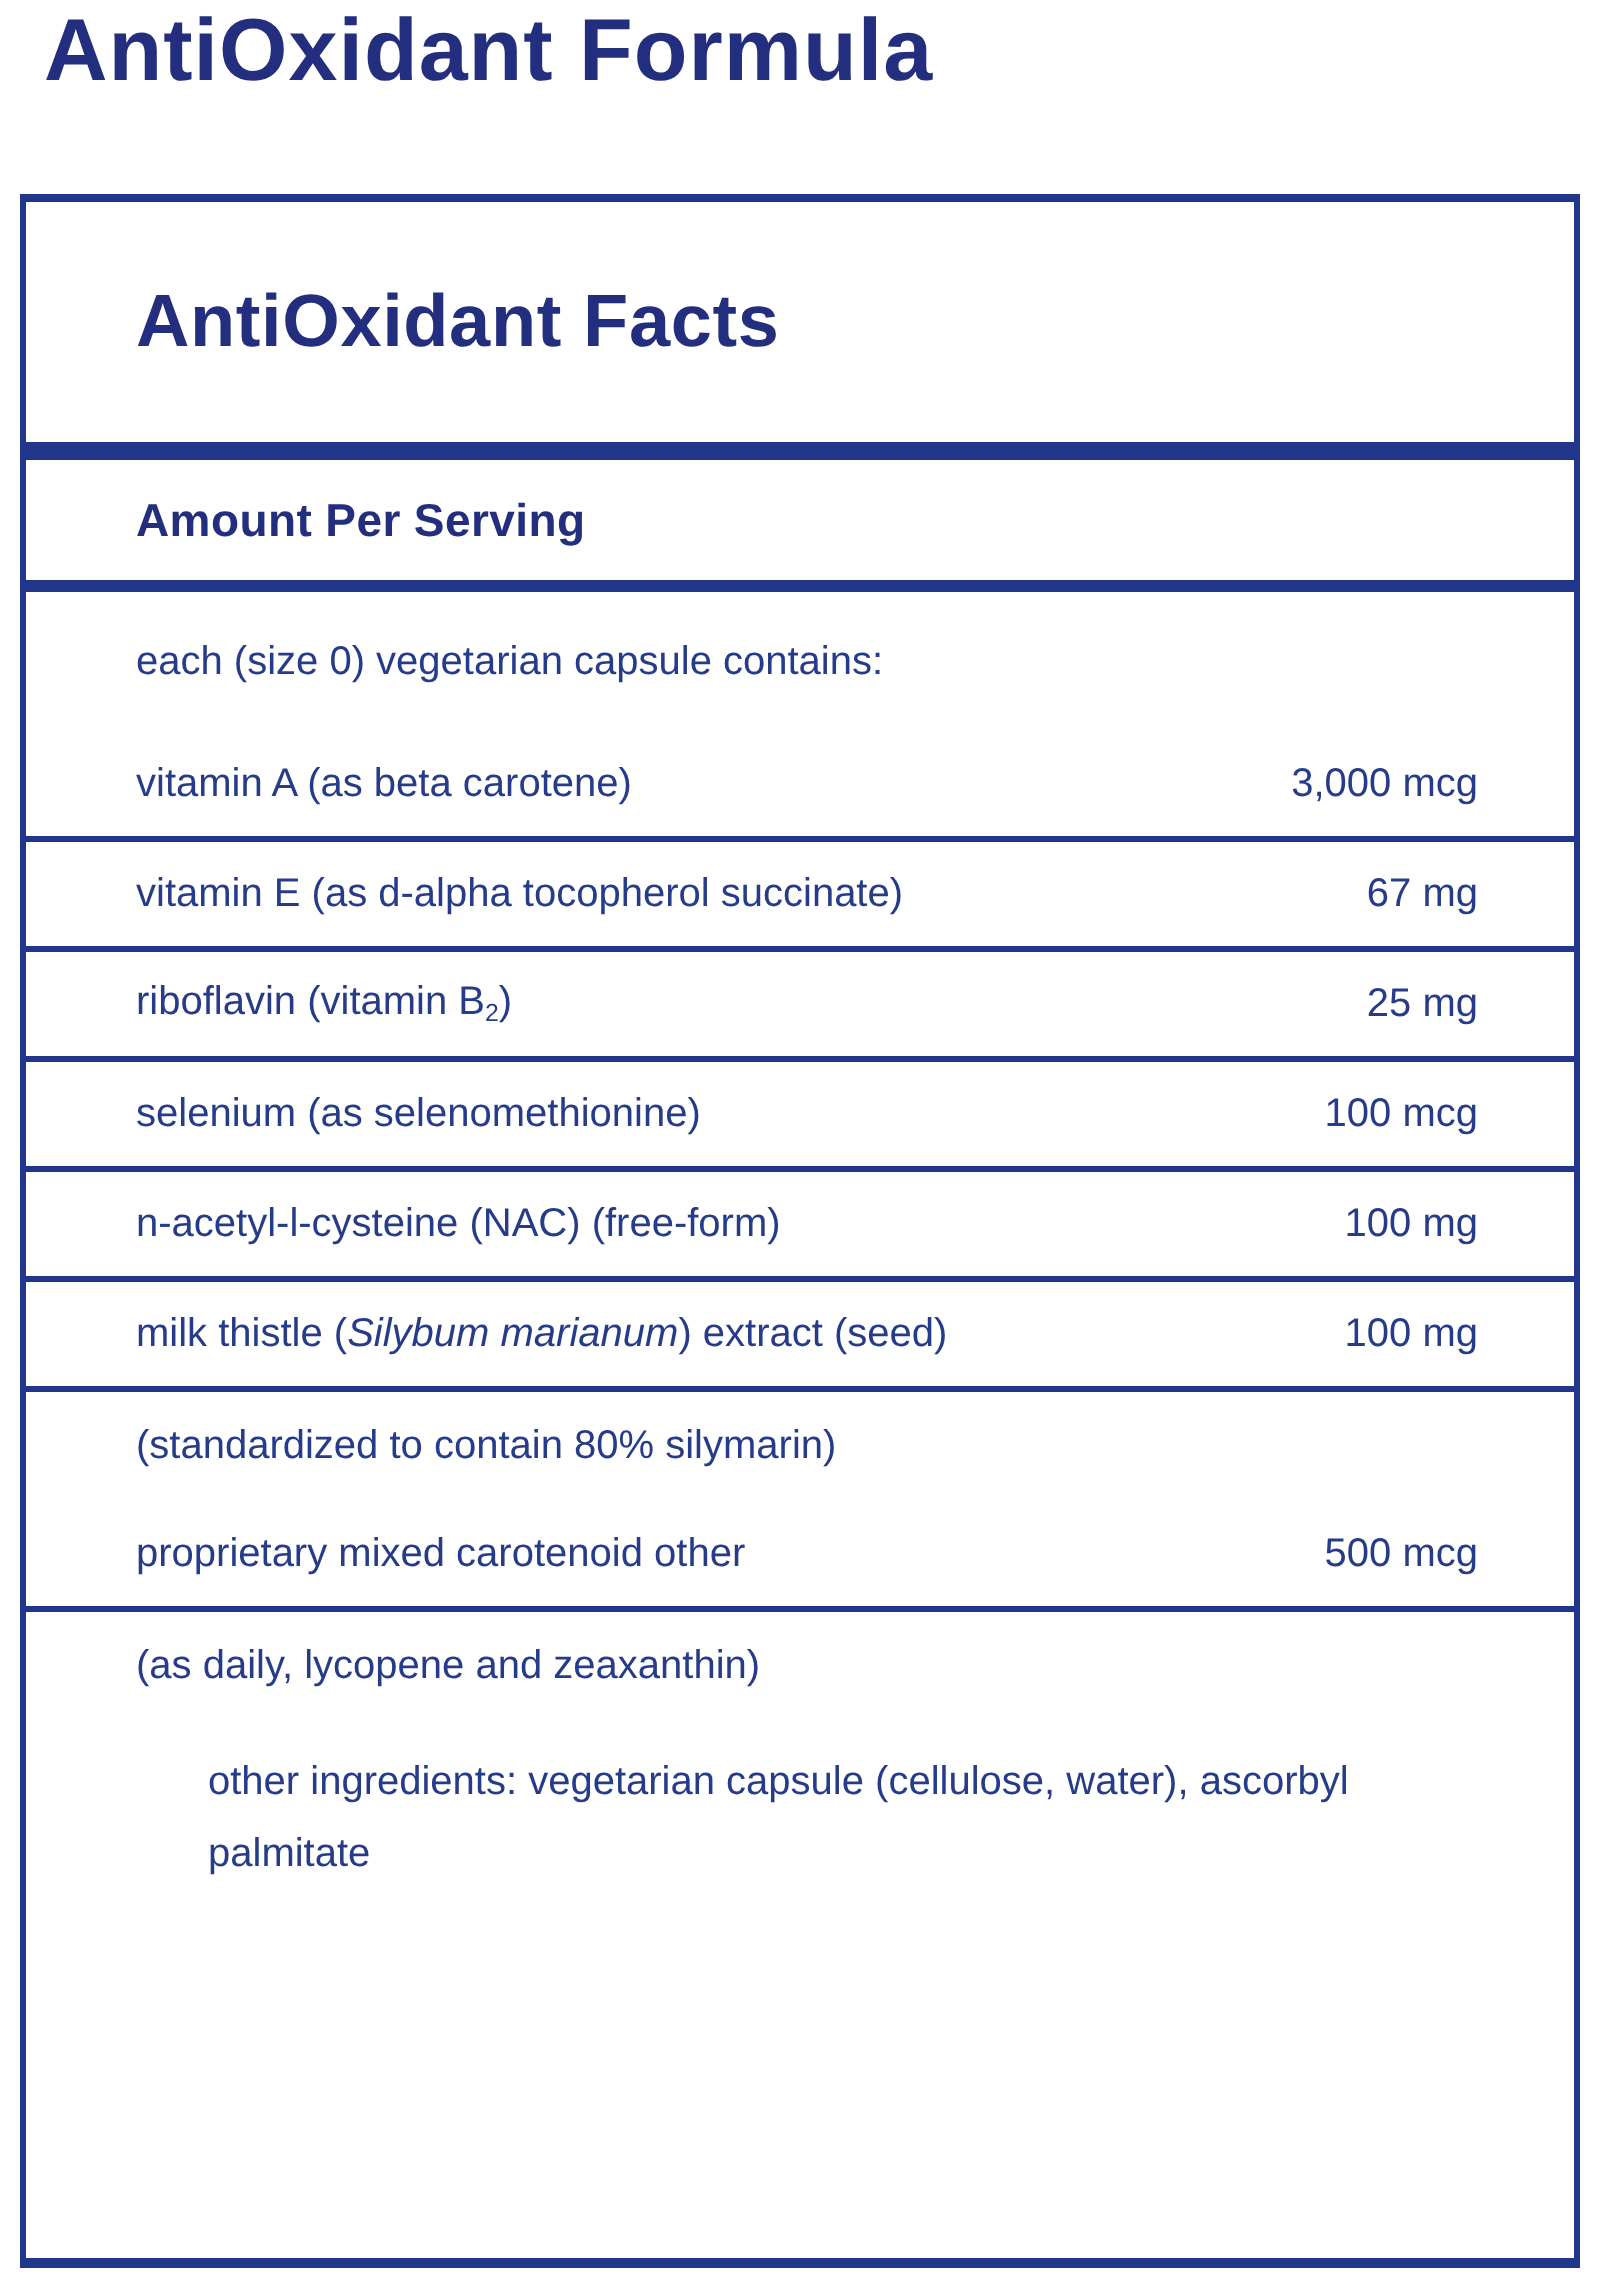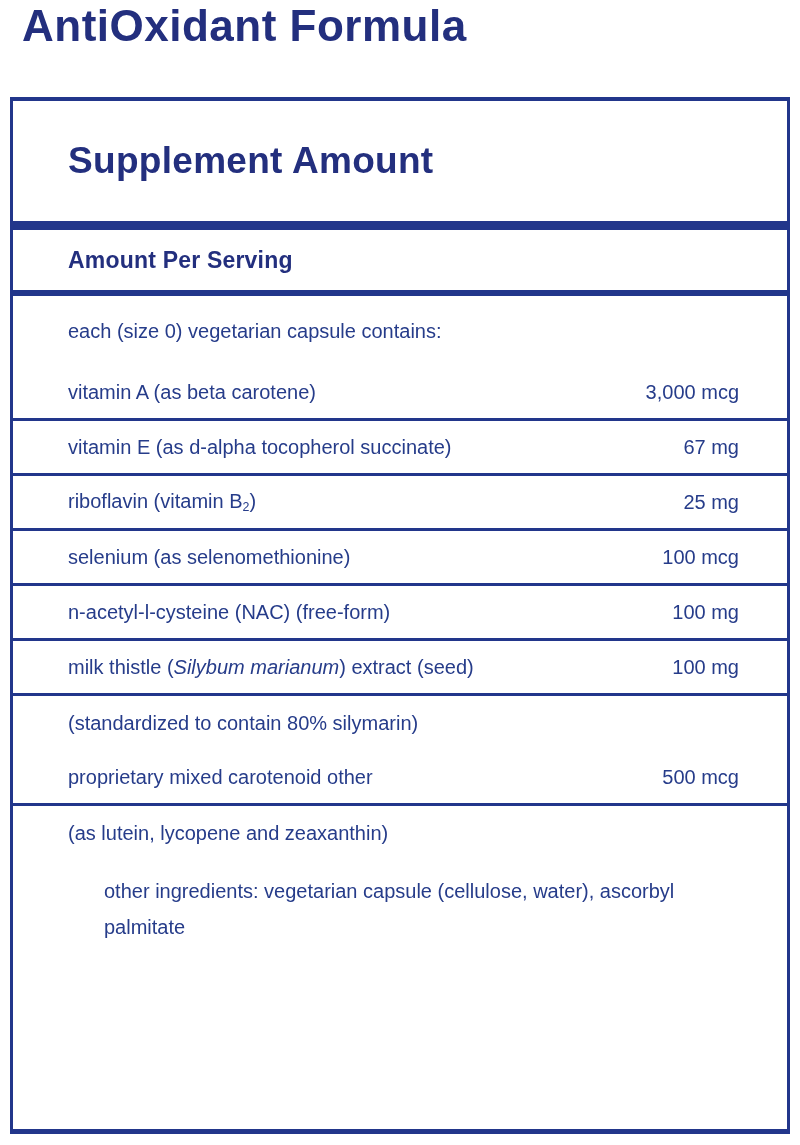--- a/index.html
+++ b/index.html
@@ -72,21 +72,21 @@
   .it{font-style:italic;}
   .sub{font-size:0.62em;vertical-align:-0.28em;}
 </style>
 </head>
 <body>
 
 <div class="page-title">AntiOxidant Formula</div>
 
 <div class="facts-box">
   <div class="sf-header">
-    <span class="sf-heading">Supplement Amount</span>
+    <span class="sf-heading">AntiOxidant Facts</span>
   </div>
 
   <div class="bar-thick"></div>
 
   <div class="aps-row">
     <span class="aps-label">Amount Per Serving</span>
   </div>
 
   <div class="bar-med"></div>
 
@@ -121,21 +121,21 @@
   </div>
       <div class="row v-item">
     <span class="row-label"><span>(standardized to contain 80% silymarin)</span></span>
     <span class="row-amount"></span>
   </div>
       <div class="row v-item divider">
     <span class="row-label"><span>proprietary mixed carotenoid other</span></span>
     <span class="row-amount">500 mcg</span>
   </div>
       <div class="row v-item">
-    <span class="row-label"><span>(as lutein, lycopene and zeaxanthin)</span></span>
+    <span class="row-label"><span>(as daily, lycopene and zeaxanthin)</span></span>
     <span class="row-amount"></span>
   </div>
       <div class="row v-multiline">
     <span class="row-label"><span>other ingredients: vegetarian capsule (cellulose, water), ascorbyl palmitate</span></span>
     <span class="row-amount"></span>
   </div>
     </div>
 </div>
 
 </body></html>

